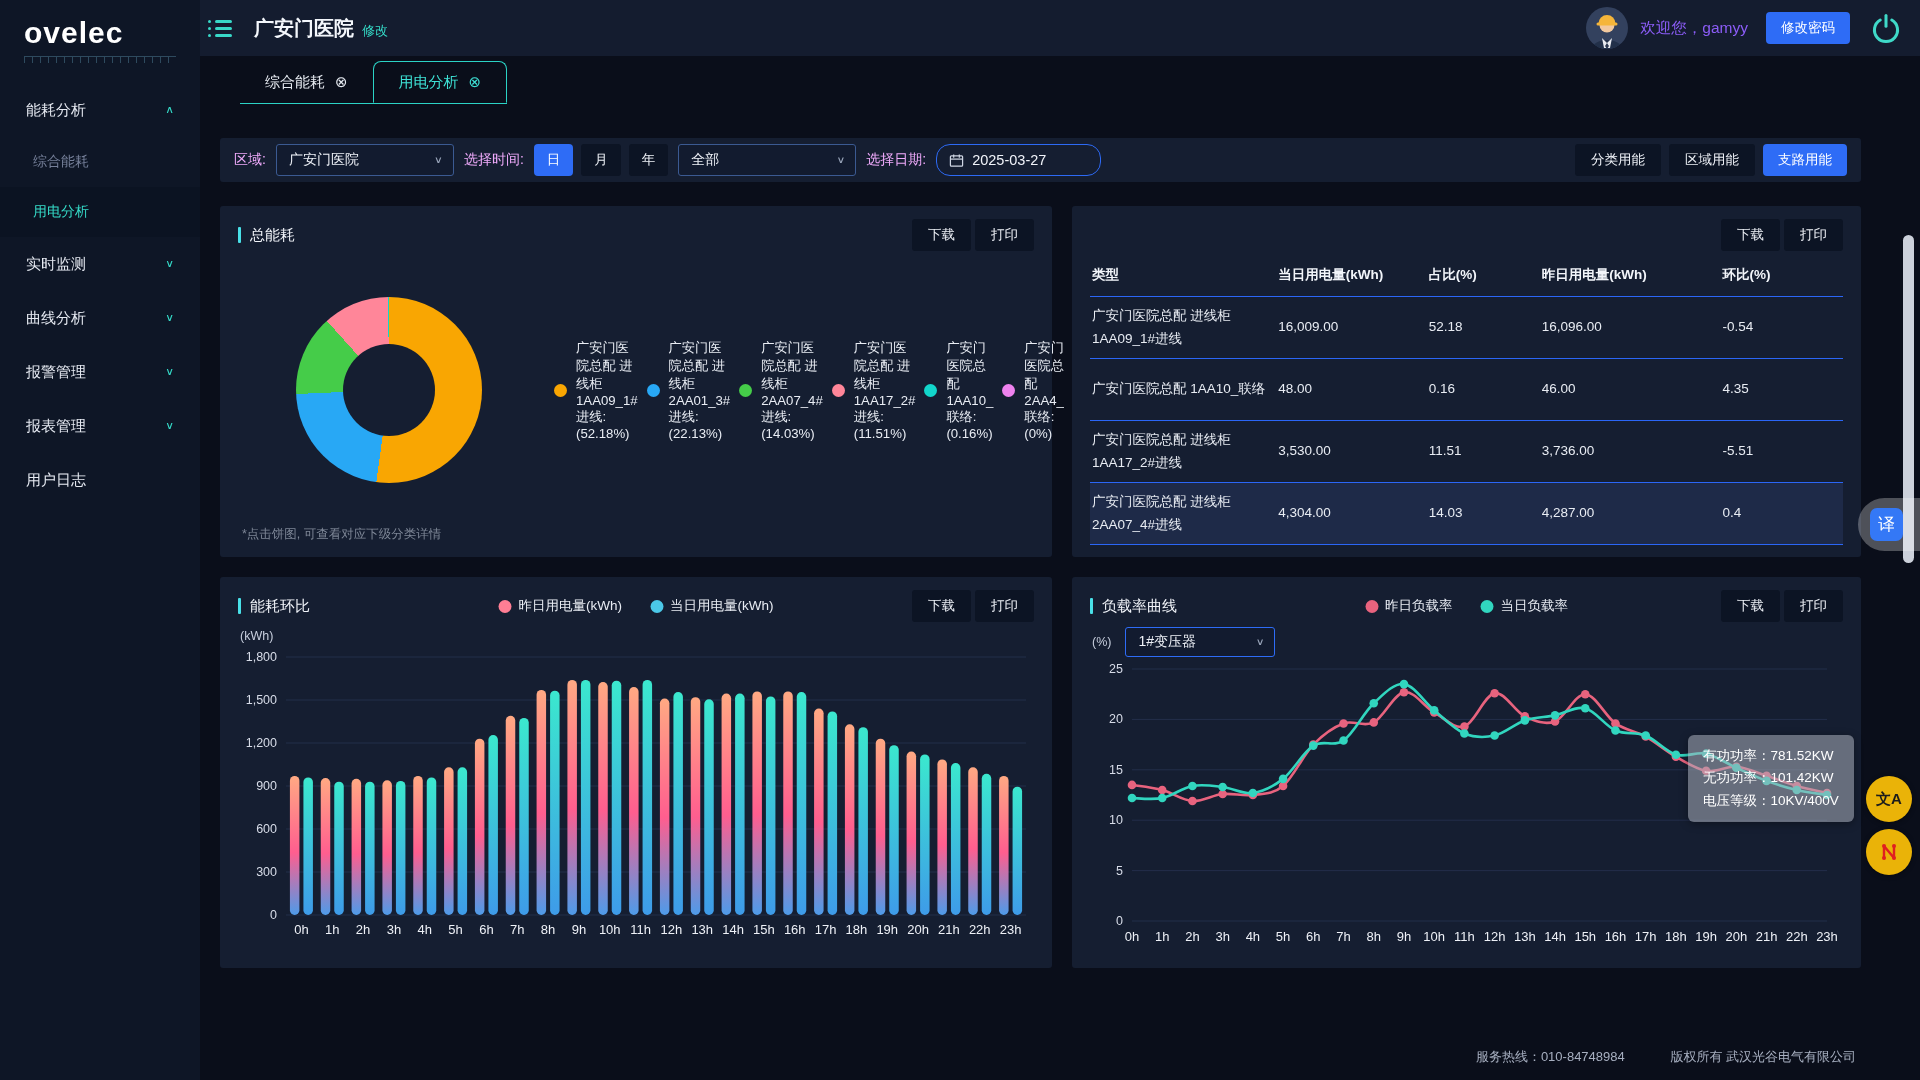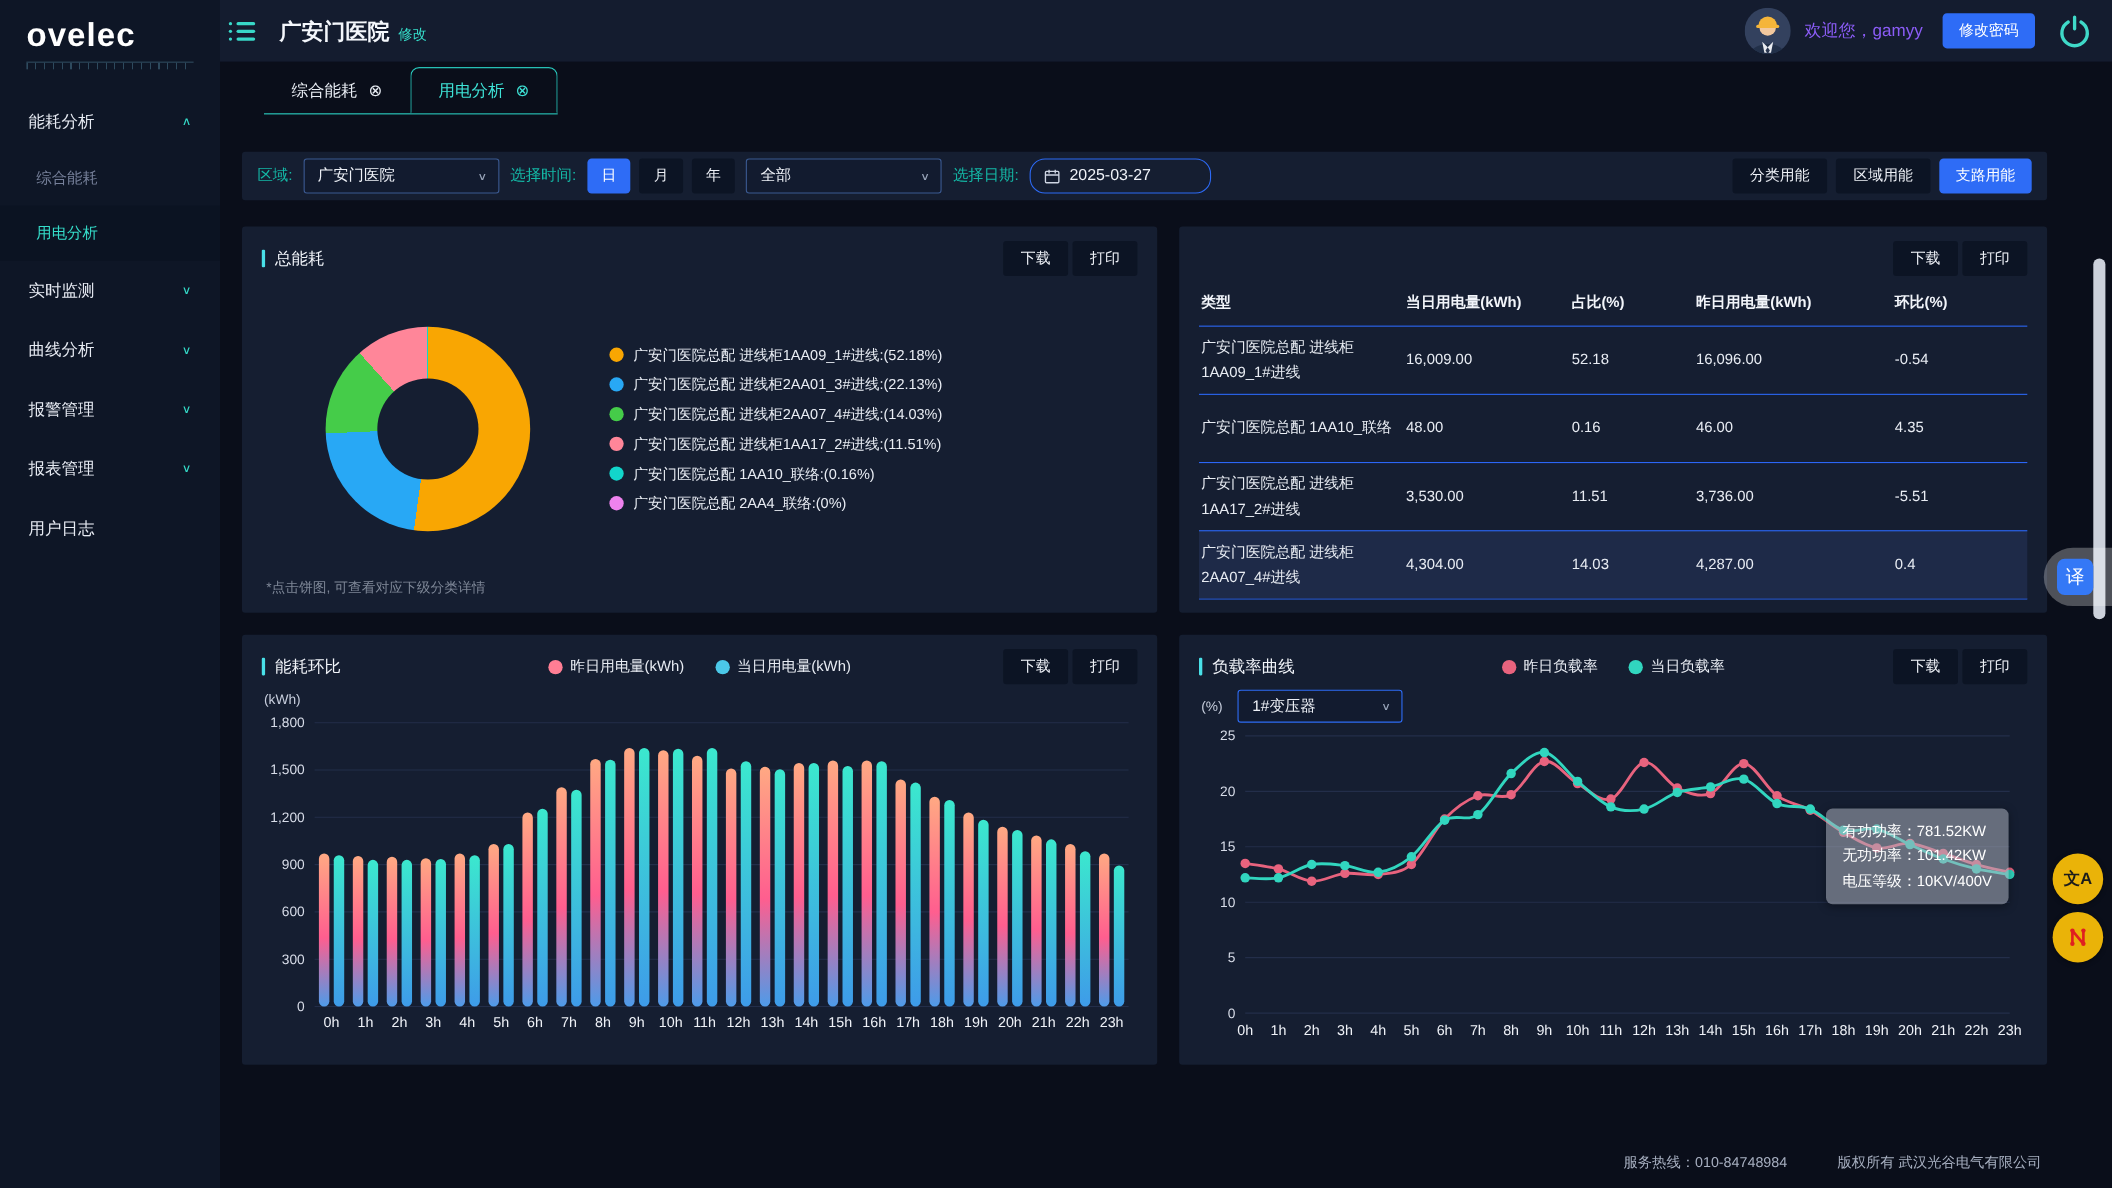--- a/index.html
+++ b/index.html
@@ -38,21 +38,21 @@
 
   
   .tabbar { height:48px; display:flex; align-items:flex-end; padding-left:40px; }
   .tabs { display:inline-flex; border-bottom:1px solid #2bd3c6; }
   .tab { height:42px; display:flex; align-items:center; gap:10px; padding:0 25px; font-size:15px; color:#e8ecf3; cursor:pointer; background:transparent; }
   .tab .close { font-size:15px; }
   .tab.active { color:#3ee2d6; border:1px solid #2bd3c6; border-bottom:1px solid #0a0e1a; border-radius:8px 8px 0 0; margin-bottom:-1px; background:#0a0e1a; }
 
   
   .filterbar { margin:34px 59px 0 20px; height:44px; background:#151e31; border-radius:3px; display:flex; align-items:center; gap:10px; padding:0 14px; }
-  .flabel { font-size:14px; color:#14b8a6; white-space:nowrap; }
+  .flabel { font-size:14px; color:#f0abfc; white-space:nowrap; }
   .select { display:flex; align-items:center; justify-content:space-between; gap:8px; background:#121b2f; border:1px solid #3b5a92; border-radius:3px; height:32px; padding:0 10px 0 12px; min-width:178px; font-size:14px; color:#eef1f7; cursor:pointer; }
   .select .chev { color:#9aa6bb; font-size:12px; transform:scaleY(.8); }
   .select.blue { border-color:#2e6cf6; min-width:150px; height:30px; }
   .btn-group { display:flex; gap:8px; }
   .btn-dark { background:#0c1424; color:#eef1f7; border:none; border-radius:3px; font-size:13.5px; padding:7px 16px; cursor:pointer; font-family:inherit; white-space:nowrap; }
   .btn-dark.small, .btn-blue.small { padding:7px 13px; }
   .date-input { display:flex; align-items:center; gap:8px; border:1px solid #2d6af5; border-radius:14px; height:32px; padding:0 12px; min-width:165px; font-size:14.5px; color:#f0f3f9; cursor:pointer; }
   .filterbar .spacer { flex:1; }
 
   
@@ -63,39 +63,39 @@
   .ptitle .accent { width:3px; height:16px; background:#49e0e8; border-radius:1px; }
   .head-btns { margin-left:auto; display:flex; gap:4px; }
   .chart-legend { position:absolute; left:50%; transform:translateX(-50%); display:flex; gap:28px; align-items:center; font-size:13.5px; color:#e8ecf3; white-space:nowrap; }
   .chart-legend .dot, .pie-legend .dot { width:13px; height:13px; border-radius:50%; display:inline-block; flex:0 0 13px; }
   .chart-legend .item { display:flex; align-items:center; gap:7px; cursor:pointer; }
 
   
   .pie-body { flex:1; display:flex; align-items:center; gap:72px; padding-left:58px; }
   .donut { width:186px; height:186px; border-radius:50%; position:relative; cursor:pointer; flex:0 0 186px; }
   .donut .hole { position:absolute; inset:47px; background:#151e31; border-radius:50%; }
-  .pie-legend { display:flex; flex-direction:column; gap:9px; }
+  .pie-legend { display:flex; gap:9px; }
   .pie-legend .item { display:flex; align-items:center; gap:9px; font-size:13.2px; color:#e9edf4; cursor:pointer; }
   .pie-note { font-size:12.5px; color:#7e8797; padding:0 0 2px 4px; }
 
   
   .table { flex:1; display:flex; flex-direction:column; border-bottom:1px solid #2b66f6; font-size:13.5px; }
   .trow { display:grid; grid-template-columns:25% 20% 15% 24% 16%; align-items:center; border-top:1px solid #2b66f6; flex:1; }
   .trow.head { border-top:none; flex:0 0 42px; font-weight:bold; color:#f2f5fa; }
   .trow .cell { padding-right:10px; line-height:1.7; }
   .trow .cell:first-child { padding-left:2px; }
   .trow.hl { background:#1e2a48; }
 
   
   .unit { font-size:12.5px; color:#c7cedd; margin:4px 0 2px 2px; }
   .unit.inline { margin:0; }
   svg.chart { display:block; }
   .line-ctrl { display:flex; align-items:center; gap:14px; margin:2px 0 2px 2px; }
   .line-wrap { position:relative; flex:1; }
-  .tooltip { position:absolute; left:570px; top:76px; background:rgba(170,175,185,.55); border-radius:6px; padding:10px 15px; font-size:13.5px; color:#ffffff; line-height:1.65; white-space:nowrap; box-shadow:0 2px 8px rgba(0,0,0,.35); }
+  .tooltip { position:absolute; left:598px; top:76px; background:rgba(170,175,185,.55); border-radius:6px; padding:10px 15px; font-size:13.5px; color:#ffffff; line-height:1.65; white-space:nowrap; box-shadow:0 2px 8px rgba(0,0,0,.35); }
 
   
   footer { margin-top:auto; text-align:right; padding:0 64px 14px 0; font-size:13px; color:#a7afc0; }
   footer .copyright { margin-left:42px; }
 
   
   .page-scroll { position:absolute; right:6px; top:235px; width:11px; height:328px; background:#ccd1db; border-radius:6px; cursor:pointer; }
   .float-translate { position:absolute; right:0; top:498px; width:62px; height:53px; background:rgba(255,255,255,.28); border-radius:27px 0 0 27px; display:flex; align-items:center; padding-left:12px; cursor:pointer; }
   .tr-badge { width:33px; height:33px; background:#3478f6; border-radius:7px; color:#fff; font-size:17px; display:flex; align-items:center; justify-content:center; }
   .float-circle { position:absolute; right:8px; width:46px; height:46px; background:#eab308; border-radius:50%; display:flex; align-items:center; justify-content:center; box-shadow:0 1px 5px rgba(0,0,0,.4); cursor:pointer; }

